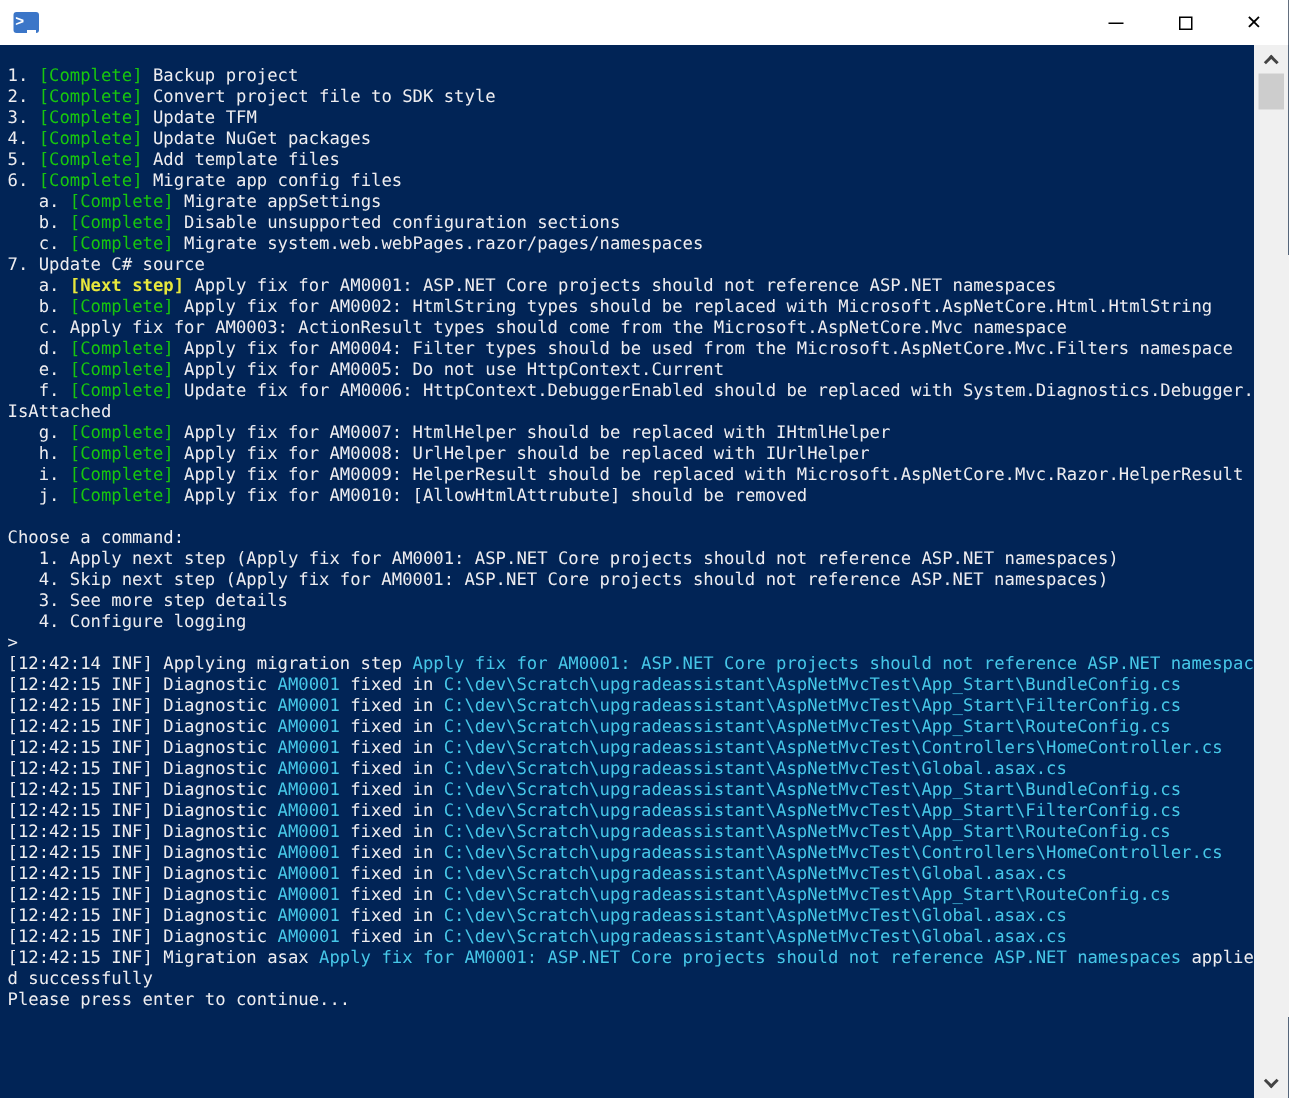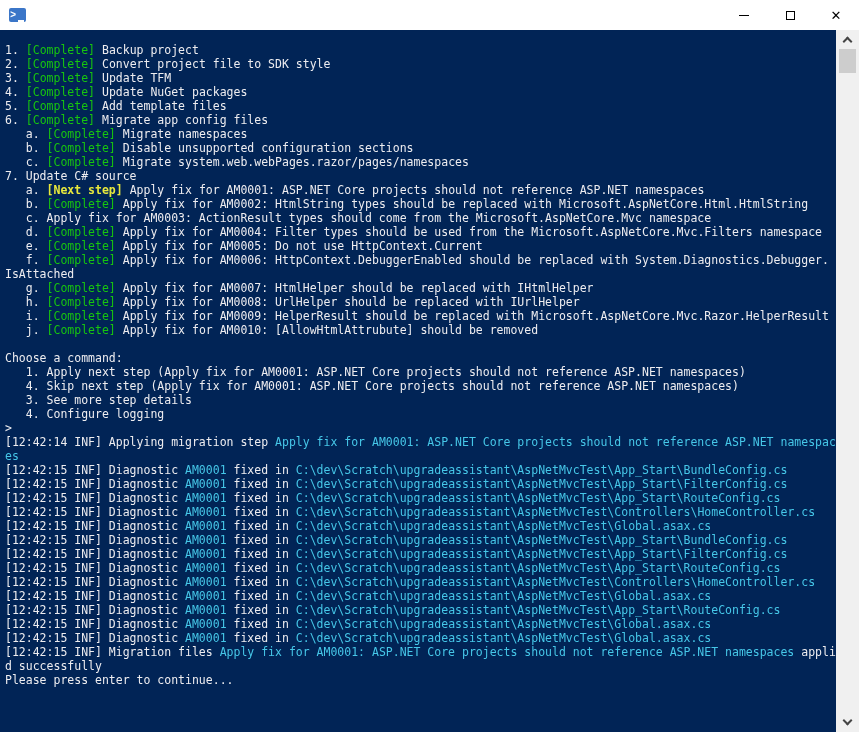--- a/index.html
+++ b/index.html
@@ -90,58 +90,57 @@
   </div>
 
   <div class="console">
     <div class="term" id="terminal">
         <div class="line"><span class="c-d">1. </span><span class="c-g">[Complete]</span><span class="c-d"> Backup project</span></div>
         <div class="line"><span class="c-d">2. </span><span class="c-g">[Complete]</span><span class="c-d"> Convert project file to SDK style</span></div>
         <div class="line"><span class="c-d">3. </span><span class="c-g">[Complete]</span><span class="c-d"> Update TFM</span></div>
         <div class="line"><span class="c-d">4. </span><span class="c-g">[Complete]</span><span class="c-d"> Update NuGet packages</span></div>
         <div class="line"><span class="c-d">5. </span><span class="c-g">[Complete]</span><span class="c-d"> Add template files</span></div>
         <div class="line"><span class="c-d">6. </span><span class="c-g">[Complete]</span><span class="c-d"> Migrate app config files</span></div>
-        <div class="line"><span class="c-d">   a. </span><span class="c-g">[Complete]</span><span class="c-d"> Migrate namespaces</span></div>
+        <div class="line"><span class="c-d">   a. </span><span class="c-g">[Complete]</span><span class="c-d"> Migrate appSettings</span></div>
         <div class="line"><span class="c-d">   b. </span><span class="c-g">[Complete]</span><span class="c-d"> Disable unsupported configuration sections</span></div>
         <div class="line"><span class="c-d">   c. </span><span class="c-g">[Complete]</span><span class="c-d"> Migrate system.web.webPages.razor/pages/namespaces</span></div>
         <div class="line"><span class="c-d">7. Update C# source</span></div>
         <div class="line"><span class="c-d">   a. </span><span class="c-y">[Next step]</span><span class="c-d"> Apply fix for AM0001: ASP.NET Core projects should not reference ASP.NET namespaces</span></div>
         <div class="line"><span class="c-d">   b. </span><span class="c-g">[Complete]</span><span class="c-d"> Apply fix for AM0002: HtmlString types should be replaced with Microsoft.AspNetCore.Html.HtmlString</span></div>
         <div class="line"><span class="c-d">   c. Apply fix for AM0003: ActionResult types should come from the Microsoft.AspNetCore.Mvc namespace</span></div>
         <div class="line"><span class="c-d">   d. </span><span class="c-g">[Complete]</span><span class="c-d"> Apply fix for AM0004: Filter types should be used from the Microsoft.AspNetCore.Mvc.Filters namespace</span></div>
         <div class="line"><span class="c-d">   e. </span><span class="c-g">[Complete]</span><span class="c-d"> Apply fix for AM0005: Do not use HttpContext.Current</span></div>
-        <div class="line"><span class="c-d">   f. </span><span class="c-g">[Complete]</span><span class="c-d"> Apply fix for AM0006: HttpContext.DebuggerEnabled should be replaced with System.Diagnostics.Debugger.</span></div>
+        <div class="line"><span class="c-d">   f. </span><span class="c-g">[Complete]</span><span class="c-d"> Update fix for AM0006: HttpContext.DebuggerEnabled should be replaced with System.Diagnostics.Debugger.</span></div>
         <div class="line"><span class="c-d">IsAttached</span></div>
         <div class="line"><span class="c-d">   g. </span><span class="c-g">[Complete]</span><span class="c-d"> Apply fix for AM0007: HtmlHelper should be replaced with IHtmlHelper</span></div>
         <div class="line"><span class="c-d">   h. </span><span class="c-g">[Complete]</span><span class="c-d"> Apply fix for AM0008: UrlHelper should be replaced with IUrlHelper</span></div>
         <div class="line"><span class="c-d">   i. </span><span class="c-g">[Complete]</span><span class="c-d"> Apply fix for AM0009: HelperResult should be replaced with Microsoft.AspNetCore.Mvc.Razor.HelperResult</span></div>
         <div class="line"><span class="c-d">   j. </span><span class="c-g">[Complete]</span><span class="c-d"> Apply fix for AM0010: [AllowHtmlAttrubute] should be removed</span></div>
         <div class="line">&nbsp;</div>
         <div class="line"><span class="c-d">Choose a command:</span></div>
         <div class="line"><span class="c-d">   1. Apply next step (Apply fix for AM0001: ASP.NET Core projects should not reference ASP.NET namespaces)</span></div>
         <div class="line"><span class="c-d">   4. Skip next step (Apply fix for AM0001: ASP.NET Core projects should not reference ASP.NET namespaces)</span></div>
         <div class="line"><span class="c-d">   3. See more step details</span></div>
         <div class="line"><span class="c-d">   4. Configure logging</span></div>
         <div class="line"><span class="c-d">&gt;</span></div>
         <div class="line"><span class="c-d">[12:42:14 INF] Applying migration step </span><span class="c-c">Apply fix for AM0001: ASP.NET Core projects should not reference ASP.NET namespac</span></div>
-        <div class="line"><span class="c-c">es</span></div>
         <div class="line"><span class="c-d">[12:42:15 INF] Diagnostic </span><span class="c-c">AM0001</span><span class="c-d"> fixed in </span><span class="c-c">C:\dev\Scratch\upgradeassistant\AspNetMvcTest\App_Start\BundleConfig.cs</span></div>
         <div class="line"><span class="c-d">[12:42:15 INF] Diagnostic </span><span class="c-c">AM0001</span><span class="c-d"> fixed in </span><span class="c-c">C:\dev\Scratch\upgradeassistant\AspNetMvcTest\App_Start\FilterConfig.cs</span></div>
         <div class="line"><span class="c-d">[12:42:15 INF] Diagnostic </span><span class="c-c">AM0001</span><span class="c-d"> fixed in </span><span class="c-c">C:\dev\Scratch\upgradeassistant\AspNetMvcTest\App_Start\RouteConfig.cs</span></div>
         <div class="line"><span class="c-d">[12:42:15 INF] Diagnostic </span><span class="c-c">AM0001</span><span class="c-d"> fixed in </span><span class="c-c">C:\dev\Scratch\upgradeassistant\AspNetMvcTest\Controllers\HomeController.cs</span></div>
         <div class="line"><span class="c-d">[12:42:15 INF] Diagnostic </span><span class="c-c">AM0001</span><span class="c-d"> fixed in </span><span class="c-c">C:\dev\Scratch\upgradeassistant\AspNetMvcTest\Global.asax.cs</span></div>
         <div class="line"><span class="c-d">[12:42:15 INF] Diagnostic </span><span class="c-c">AM0001</span><span class="c-d"> fixed in </span><span class="c-c">C:\dev\Scratch\upgradeassistant\AspNetMvcTest\App_Start\BundleConfig.cs</span></div>
         <div class="line"><span class="c-d">[12:42:15 INF] Diagnostic </span><span class="c-c">AM0001</span><span class="c-d"> fixed in </span><span class="c-c">C:\dev\Scratch\upgradeassistant\AspNetMvcTest\App_Start\FilterConfig.cs</span></div>
         <div class="line"><span class="c-d">[12:42:15 INF] Diagnostic </span><span class="c-c">AM0001</span><span class="c-d"> fixed in </span><span class="c-c">C:\dev\Scratch\upgradeassistant\AspNetMvcTest\App_Start\RouteConfig.cs</span></div>
         <div class="line"><span class="c-d">[12:42:15 INF] Diagnostic </span><span class="c-c">AM0001</span><span class="c-d"> fixed in </span><span class="c-c">C:\dev\Scratch\upgradeassistant\AspNetMvcTest\Controllers\HomeController.cs</span></div>
         <div class="line"><span class="c-d">[12:42:15 INF] Diagnostic </span><span class="c-c">AM0001</span><span class="c-d"> fixed in </span><span class="c-c">C:\dev\Scratch\upgradeassistant\AspNetMvcTest\Global.asax.cs</span></div>
         <div class="line"><span class="c-d">[12:42:15 INF] Diagnostic </span><span class="c-c">AM0001</span><span class="c-d"> fixed in </span><span class="c-c">C:\dev\Scratch\upgradeassistant\AspNetMvcTest\App_Start\RouteConfig.cs</span></div>
         <div class="line"><span class="c-d">[12:42:15 INF] Diagnostic </span><span class="c-c">AM0001</span><span class="c-d"> fixed in </span><span class="c-c">C:\dev\Scratch\upgradeassistant\AspNetMvcTest\Global.asax.cs</span></div>
         <div class="line"><span class="c-d">[12:42:15 INF] Diagnostic </span><span class="c-c">AM0001</span><span class="c-d"> fixed in </span><span class="c-c">C:\dev\Scratch\upgradeassistant\AspNetMvcTest\Global.asax.cs</span></div>
-        <div class="line"><span class="c-d">[12:42:15 INF] Migration files </span><span class="c-c">Apply fix for AM0001: ASP.NET Core projects should not reference ASP.NET namespaces</span><span class="c-d"> applie</span></div>
+        <div class="line"><span class="c-d">[12:42:15 INF] Migration asax </span><span class="c-c">Apply fix for AM0001: ASP.NET Core projects should not reference ASP.NET namespaces</span><span class="c-d"> applie</span></div>
         <div class="line"><span class="c-d">d successfully</span></div>
         <div class="line"><span class="c-d">Please press enter to continue...</span></div>
       </div>
 
     <div class="scrollbar">
       <div class="sb-btn up">
         <i class="chev up"></i>
       </div>
       <div class="sb-thumb"></div>
       <div class="sb-btn down">

